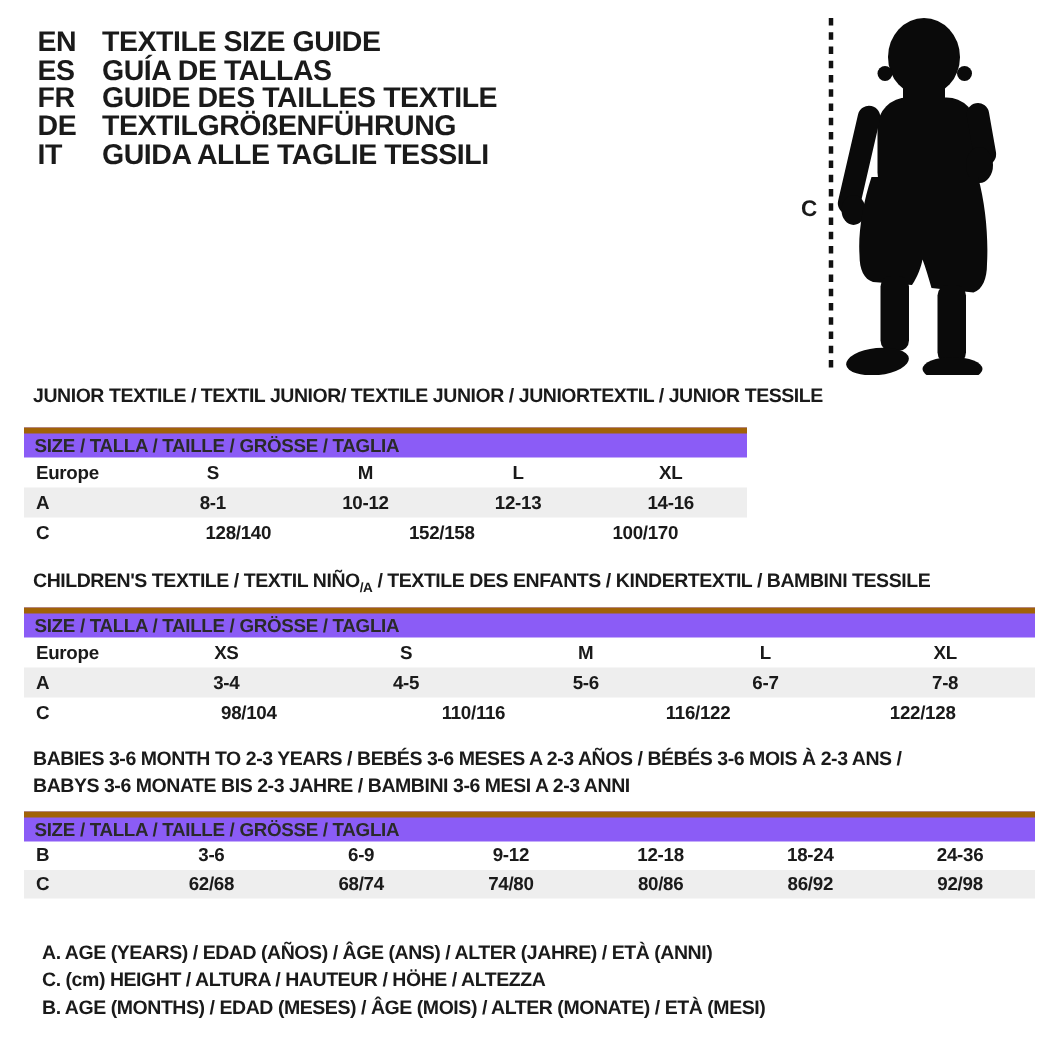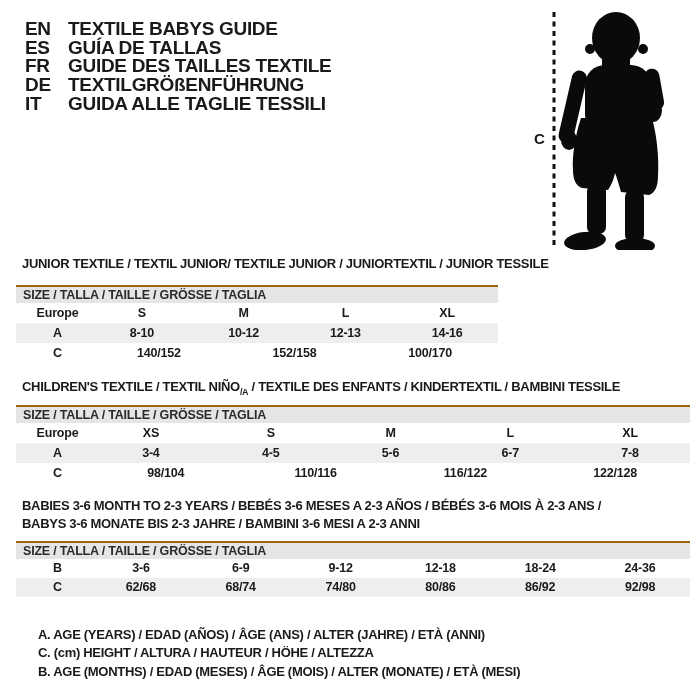--- a/index.html
+++ b/index.html
@@ -21,41 +21,41 @@
   .figure svg{display:block;}
   .figure text{font-family:"Liberation Sans",sans-serif;font-weight:700;}
 
   
   .sec-title{position:absolute;left:22px;font-size:13px;font-weight:700;letter-spacing:-0.3px;white-space:nowrap;}
   .sec-title .subA{font-size:9px;vertical-align:sub;}
 
   
   .tbl{position:absolute;left:16px;font-size:12.5px;font-weight:700;letter-spacing:-0.2px;}
   .tbl-head{
-    height:16px;line-height:16px;background:#e5e5e5;border-top:2px solid #a16207;
+    height:16px;line-height:16px;background:#8b5cf6;border-top:4px solid #a16207;
     padding-left:7px;color:#2a2a2a;
   }
   .tbl-row{display:flex;height:20px;line-height:20px;}
   .tbl-row.alt{background:#eeeeee;}
-  .tbl-row .lbl{width:75px;padding-left:8px;box-sizing:border-box;text-align:center;}
+  .tbl-row .lbl{width:75px;padding-left:8px;box-sizing:border-box;text-align:left;}
   .tbl-row .cell{flex:1;text-align:center;}
 
   
-  .legend{position:absolute;left:38px;top:626px;font-size:13px;font-weight:700;letter-spacing:-0.3px;}
+  .legend{position:absolute;left:28px;top:626px;font-size:13px;font-weight:700;letter-spacing:-0.3px;}
   .legend div{line-height:18.3px;white-space:nowrap;}
 </style>
 </head>
 <body>
 
 <div id="screen">
 
   <div class="lang-list">
     <div class="lang-row">
       <span class="lang-code">EN</span>
-      <span class="lang-label">TEXTILE BABYS GUIDE</span>
+      <span class="lang-label">TEXTILE SIZE GUIDE</span>
     </div>
     <div class="lang-row">
       <span class="lang-code">ES</span>
       <span class="lang-label">GUÍA DE TALLAS</span>
     </div>
     <div class="lang-row">
       <span class="lang-code">FR</span>
       <span class="lang-label">GUIDE DES TAILLES TEXTILE</span>
     </div>
     <div class="lang-row">
@@ -97,28 +97,28 @@
     <div class="tbl-head">SIZE / TALLA / TAILLE / GRÖSSE / TAGLIA</div>
     <div class="tbl-row">
       <span class="lbl">Europe</span>
       <span class="cell">S</span>
       <span class="cell">M</span>
       <span class="cell">L</span>
       <span class="cell">XL</span>
     </div>
     <div class="tbl-row alt">
       <span class="lbl">A</span>
-      <span class="cell">8-10</span>
+      <span class="cell">8-1</span>
       <span class="cell">10-12</span>
       <span class="cell">12-13</span>
       <span class="cell">14-16</span>
     </div>
     <div class="tbl-row">
       <span class="lbl">C</span>
-      <span class="cell">140/152</span>
+      <span class="cell">128/140</span>
       <span class="cell">152/158</span>
       <span class="cell">100/170</span>
     </div>
   </div>
 
   <div class="sec-title" style="top:379px"><span>CHILDREN'S TEXTILE / TEXTIL NIÑO</span><span class="subA">/A</span><span> / TEXTILE DES ENFANTS / KINDERTEXTIL / BAMBINI TESSILE</span></div>
 
   <div class="tbl" style="top:405px;width:674px">
     <div class="tbl-head">SIZE / TALLA / TAILLE / GRÖSSE / TAGLIA</div>
     <div class="tbl-row">

